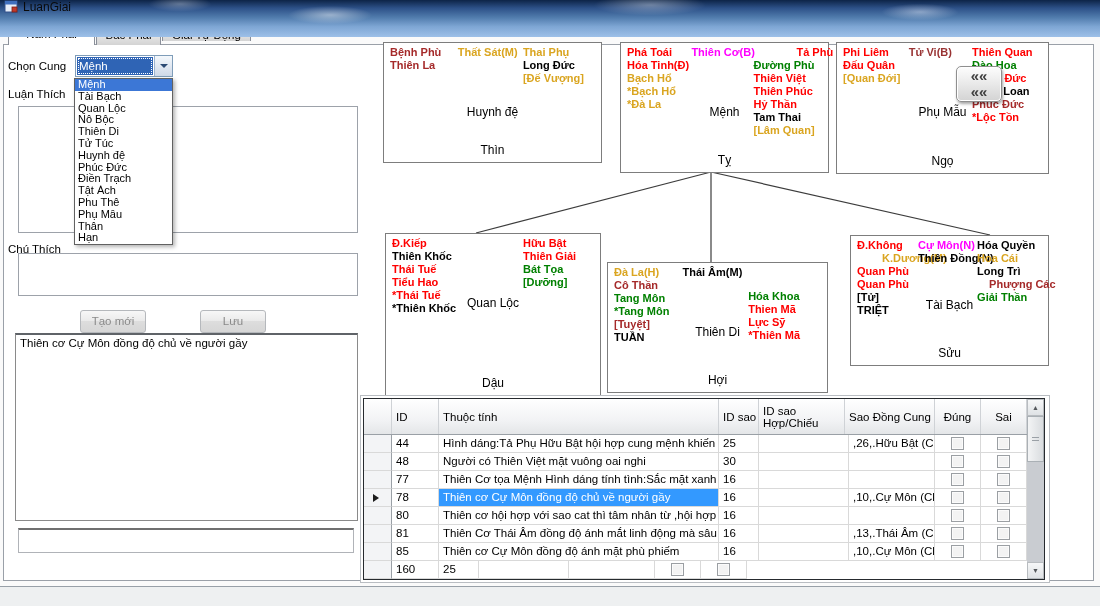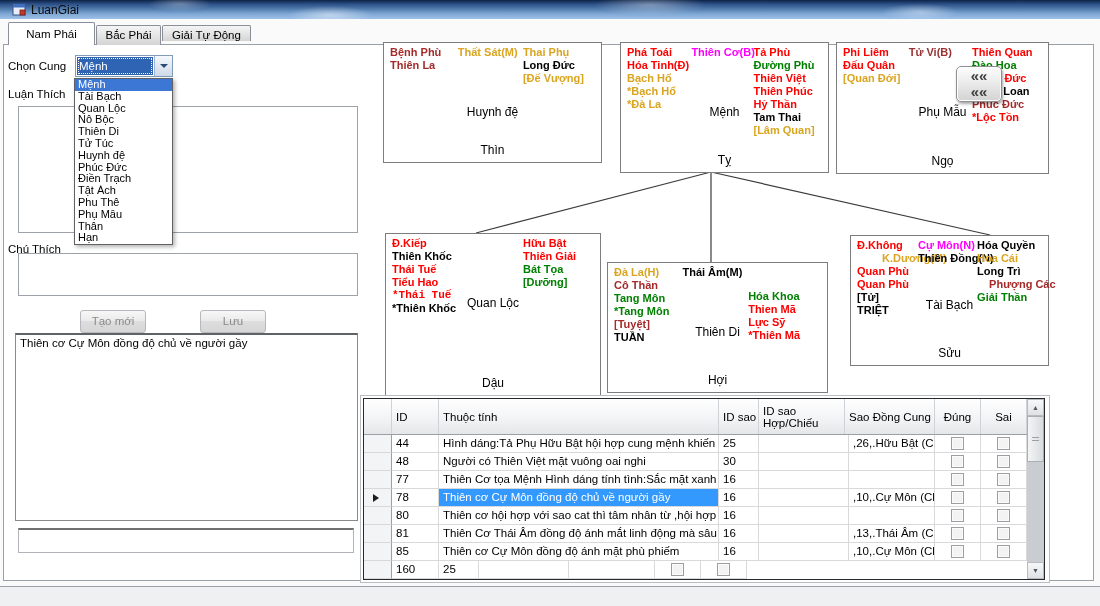--- a/index.html
+++ b/index.html
@@ -1,21 +1,21 @@
 <!DOCTYPE html>
 <html><head>
 <meta charset="utf-8">
 <style>
   html,body{margin:0;padding:0}
   body{width:1100px;height:606px;background:#eef0f1;font-family:"Liberation Sans",sans-serif;position:relative;overflow:hidden}
   .window{position:absolute;left:0;top:0;width:1100px;height:587px;background:#fafafa;border-bottom:1px solid #98a0a8;box-sizing:border-box}
   
-  .titlebar{position:absolute;left:0;top:0;width:1100px;height:19px;
+  .titlebar{position:absolute;left:0;top:0;width:1100px;height:37px;
     background:linear-gradient(180deg,#0d2447 0%,#2d5188 22%,#527dae 48%,#7ea6d4 72%,#9dc0e8 100%);
-    display:flex;align-items:center;padding-left:12px;box-sizing:border-box;z-index:10}
+    display:flex;align-items:flex-start;padding-left:4px;box-sizing:border-box;z-index:10}
   .titlebar::before{content:"";position:absolute;inset:0;pointer-events:none;
     background:radial-gradient(60px 13px at 330px 15px,rgba(255,255,255,.45),transparent 70%),
                radial-gradient(80px 15px at 650px 5px,rgba(255,255,255,.35),transparent 70%),
                radial-gradient(55px 12px at 920px 12px,rgba(235,243,255,.45),transparent 70%),
                radial-gradient(45px 11px at 180px 4px,rgba(255,255,255,.3),transparent 70%)}
   .title-text{font-size:12px;color:#0a0a0a;margin-left:4px;position:relative}
   .app-icon{width:15px;height:14px;display:inline-block;position:relative}
   
   .tab{position:absolute;box-sizing:border-box;border:1px solid #8a8f99;border-bottom:none;border-radius:2px 2px 0 0;font-size:11.5px;text-align:center;color:#000;z-index:3}
   .tab.active{left:8px;top:22px;width:87px;height:23px;background:#fff;line-height:22px;z-index:4}
@@ -165,21 +165,21 @@
           <div class="starline" style="color: rgb(255, 0, 0);">Phá Toái</div>
           <div class="starline" style="color: rgb(255, 0, 0);">Hóa Tinh(Đ)</div>
           <div class="starline" style="color: rgb(218, 165, 32);">Bạch Hổ</div>
           <div class="starline" style="color: rgb(218, 165, 32);">*Bạch Hổ</div>
           <div class="starline" style="color: rgb(218, 165, 32);">*Đà La</div>
         </div>
         <div class="colM">
           <div class="starline" style="color: rgb(255, 0, 255);">Thiên Cơ(B)</div>
         </div>
         <div class="colR">
-          <div class="starline" style="color: rgb(255, 0, 0);">Tả Phù</div>
+          <div class="starline" style="color: rgb(255, 0, 0); margin-left: 43px;">Tả Phù</div>
           <div class="starline" style="color: rgb(0, 128, 0);">Đường Phù</div>
           <div class="starline" style="color: rgb(255, 0, 0);">Thiên Việt</div>
           <div class="starline" style="color: rgb(255, 0, 0);">Thiên Phúc</div>
           <div class="starline" style="color: rgb(255, 0, 0);">Hỷ Thần</div>
           <div class="starline" style="color: rgb(0, 0, 0);">Tam Thai</div>
           <div class="starline" style="color: rgb(218, 165, 32);">[Lâm Quan]</div>
         </div>
         <div class="palace">Mệnh</div>
         <div class="branch">Tỵ</div>
       </div>
@@ -202,21 +202,21 @@
         </div>
         <div class="palace">Phụ Mẫu</div>
         <div class="branch">Ngọ</div>
       </div>
       <div class="cell c3">
         <div class="colL">
           <div class="starline" style="color: rgb(255, 0, 0);">Đ.Kiếp</div>
           <div class="starline" style="color: rgb(0, 0, 0);">Thiên Khốc</div>
           <div class="starline" style="color: rgb(255, 0, 0);">Thái Tuế</div>
           <div class="starline" style="color: rgb(255, 0, 0);">Tiểu Hao</div>
-          <div class="starline" style="color: rgb(255, 0, 0); font-family: Liberation Mono, monospace;">*Thái Tuế</div>
+          <div class="starline" style="color: rgb(255, 0, 0);">*Thái Tuế</div>
           <div class="starline" style="color: rgb(0, 0, 0);">*Thiên Khốc</div>
         </div>
         <div class="colR">
           <div class="starline" style="color: rgb(255, 0, 0);">Hữu Bật</div>
           <div class="starline" style="color: rgb(255, 0, 0);">Thiên Giải</div>
           <div class="starline" style="color: rgb(0, 128, 0);">Bát Tọa</div>
           <div class="starline" style="color: rgb(0, 128, 0);">[Dưỡng]</div>
         </div>
         <div class="palace">Quan Lộc</div>
         <div class="branch">Dậu</div>

